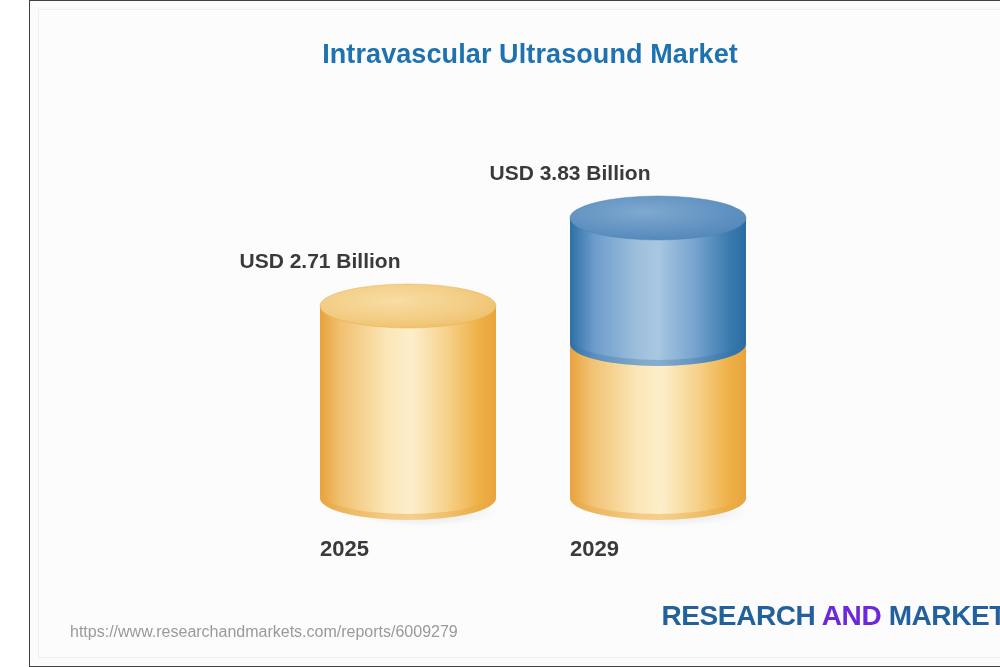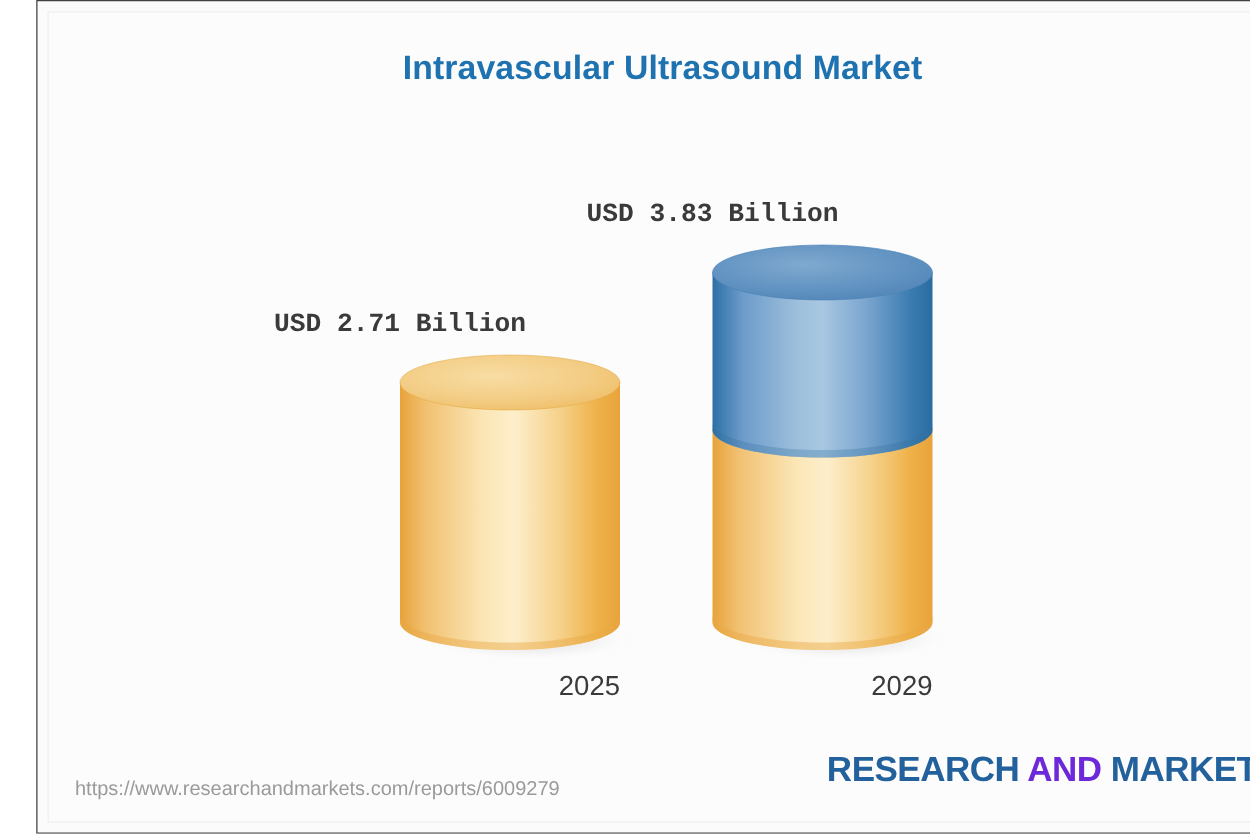--- a/index.html
+++ b/index.html
@@ -74,46 +74,45 @@
 
   .value-label {
     position: absolute;
     left: 50%;
     transform: translateX(-50%);
     top: 0;
     white-space: nowrap;
     font-size: 21px;
     font-weight: bold;
     color: #3a3a3a;
-    font-family: Liberation Mono, monospace;
   }
 
   .cyl {
     position: absolute;
     left: 0;
     width: 176px;
   }
   .cyl svg { display: block; overflow: visible; }
 
   .year-label {
     position: absolute;
     width: 176px;
     left: 0;
-    text-align: right;
+    text-align: left;
     font-size: 22px;
-    font-weight: normal;
+    font-weight: bold;
     color: #3a3a3a;
   }
   .g2025 .year-label { top: 287px; }
   .g2029 .year-label { top: 375px; }
 
   
   .footer-url {
     position: absolute;
-    left: 30px;
+    left: 40px;
     top: 622px;
     font-size: 16px;
     color: #9a9a9a;
   }
   .logo {
     position: absolute;
     right: 22px;
     top: 600px;
     text-align: right;
   }

